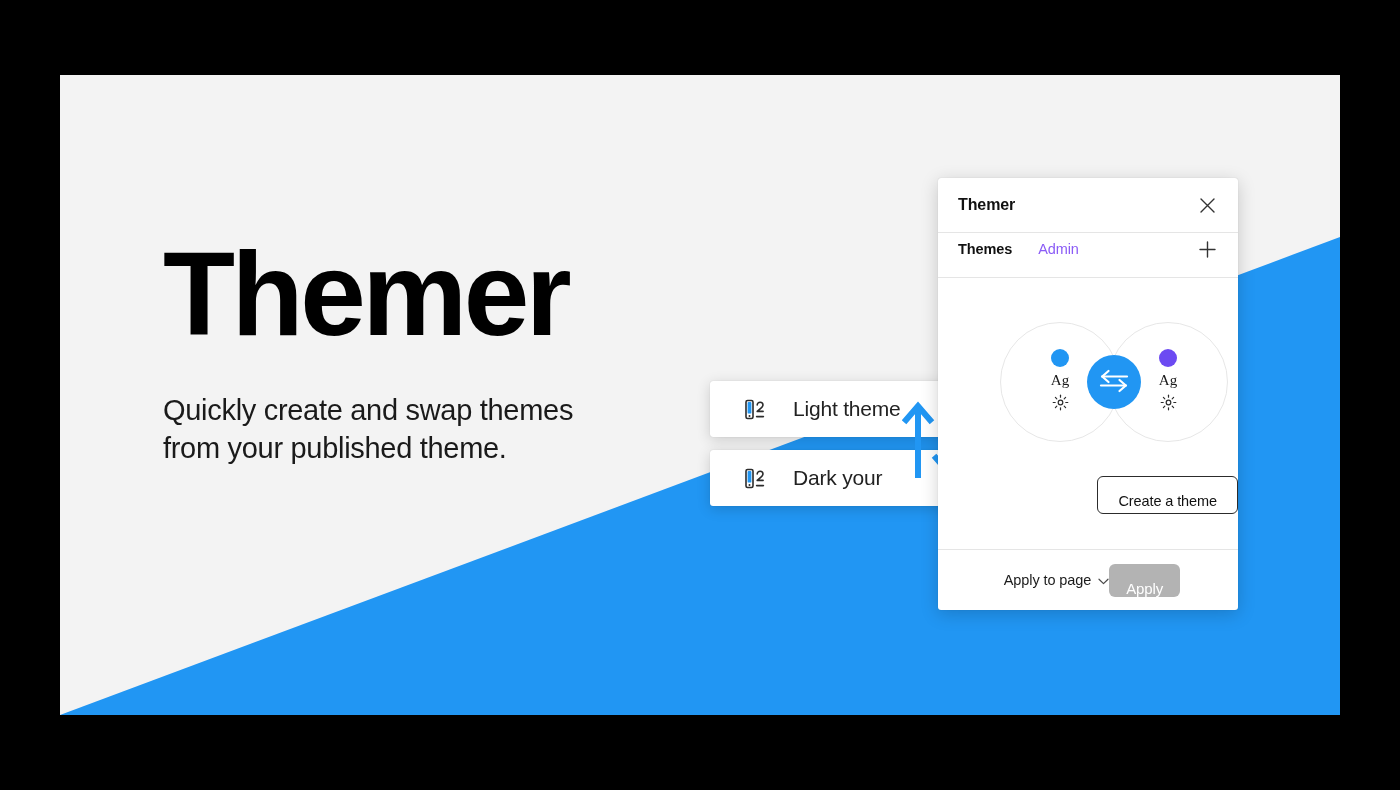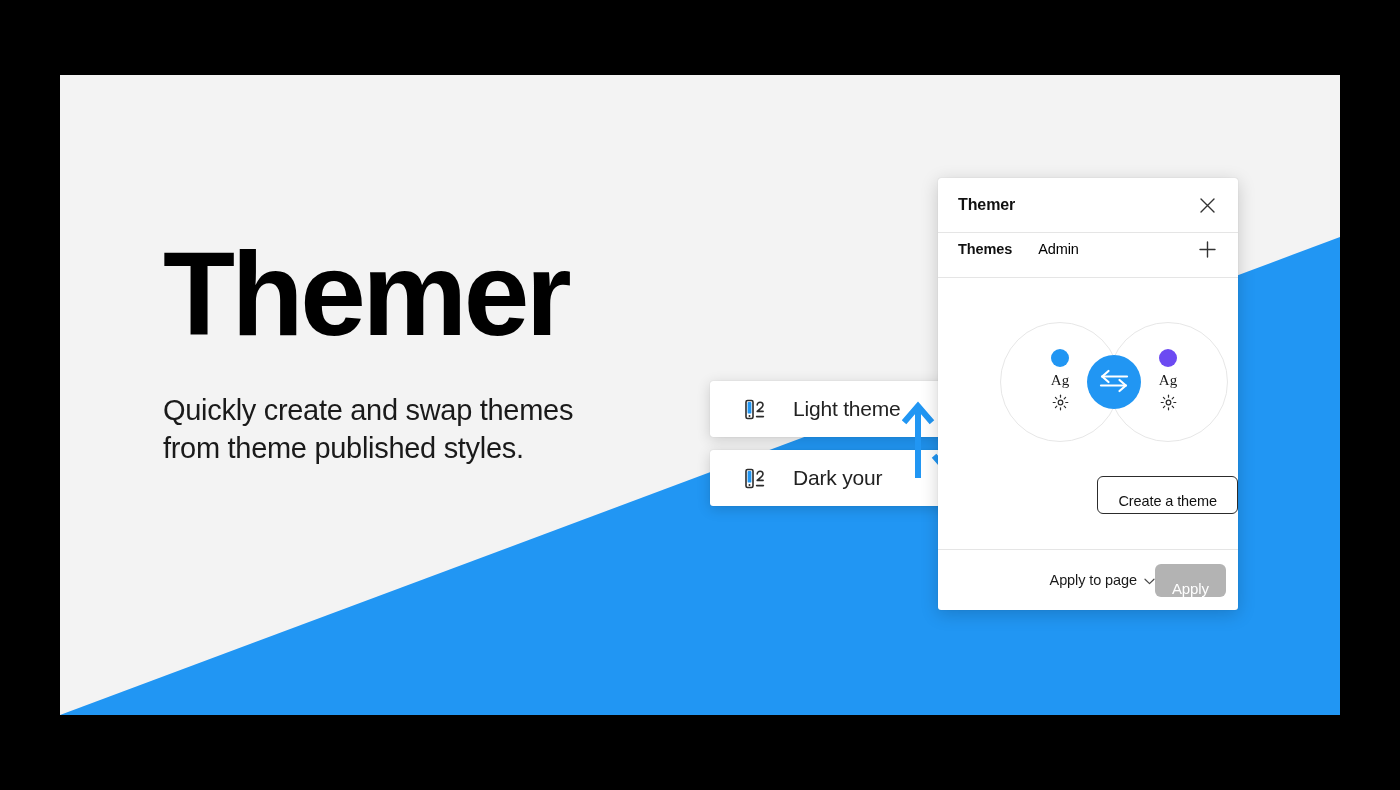--- a/index.html
+++ b/index.html
@@ -155,21 +155,21 @@
     border-bottom: 1px solid #E5E5E5;
     gap: 26px;
   }
 
   .tab {
     font-size: 14.5px;
     cursor: pointer;
     letter-spacing: -0.1px;
   }
   .tab.active { color: #111111; font-weight: bold; }
-  .tab.inactive { color: #000000; }
+  .tab.inactive { color: #8b5cf6; }
   .tabs-spacer { flex: 1 1 auto; }
 
   .panel-body {
     flex: 1 1 auto;
     position: relative;
     display: flex;
     flex-direction: column;
     align-items: flex-end;
   }
 
@@ -237,21 +237,21 @@
     cursor: pointer;
     font-family: "Liberation Sans", sans-serif;
     letter-spacing: -0.1px;
   }
 
   .panel-footer {
     height: 61px;
     border-top: 1px solid #E5E5E5;
     display: flex;
     align-items: center;
-    justify-content: flex-end;
+    justify-content: center;
     padding: 0 12px 0 20px;
   }
 
   .apply-to-page {
     display: flex;
     align-items: center;
     gap: 7px;
     font-size: 14.5px;
     color: #1A1A1A;
     cursor: pointer;
@@ -278,21 +278,21 @@
 
   <div class="frame" style="background: rgb(243, 243, 243);">
 
     <svg class="diagonal" viewBox="0 0 1280 640" preserveAspectRatio="none">
       <polygon points="1280,162 1280,640 0,640" fill="#2196F3"></polygon>
     </svg>
 
     <div class="copy">
       <div class="headline">Themer</div>
       <div class="subhead">Quickly create and swap themes
-from theme published styles.</div>
+from your published theme.</div>
     </div>
   </div>
 
   <div class="menu-card" id="menu-light">
     <span class="style-icon-wrap">
       <svg class="style-icon" viewBox="0 0 25 25" fill="none">
         <rect x="2" y="3.5" width="7" height="18" rx="1.6" stroke="#2C2C2C" stroke-width="1.6"></rect>
         <rect x="3.6" y="5.1" width="3.8" height="11.5" rx="0.9" fill="#2196F3"></rect>
         <circle cx="5.5" cy="19" r="1" fill="#2C2C2C"></circle>
         <path d="M13.2 8.0c0-1.6 1.3-2.8 2.9-2.8s2.9 1.2 2.9 2.8c0 1.5-1.1 2.4-2.3 3.4l-3.5 3.0h5.9" stroke="#2C2C2C" stroke-width="1.6" stroke-linecap="round" stroke-linejoin="round"></path>

